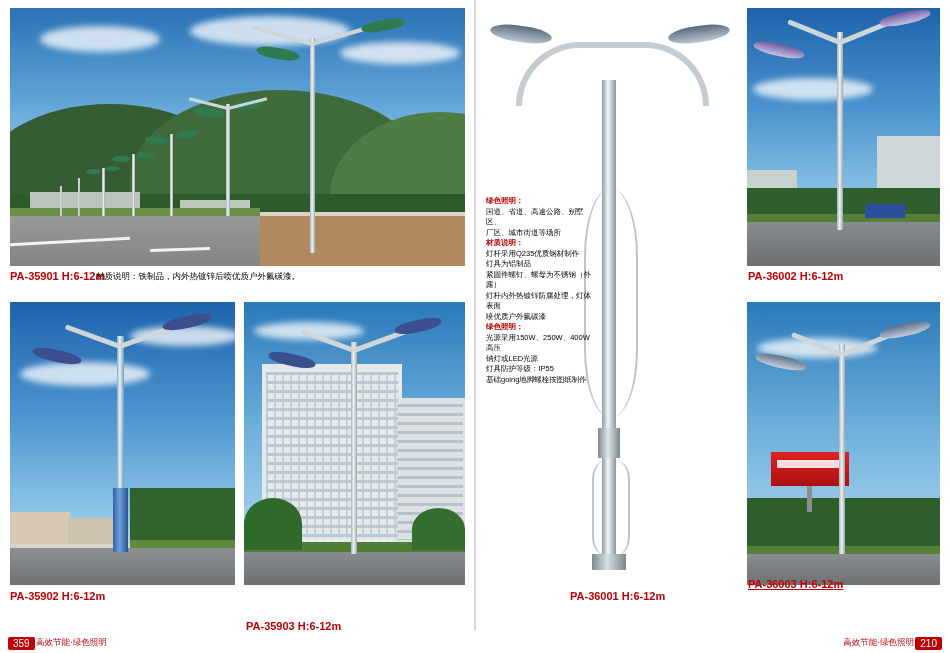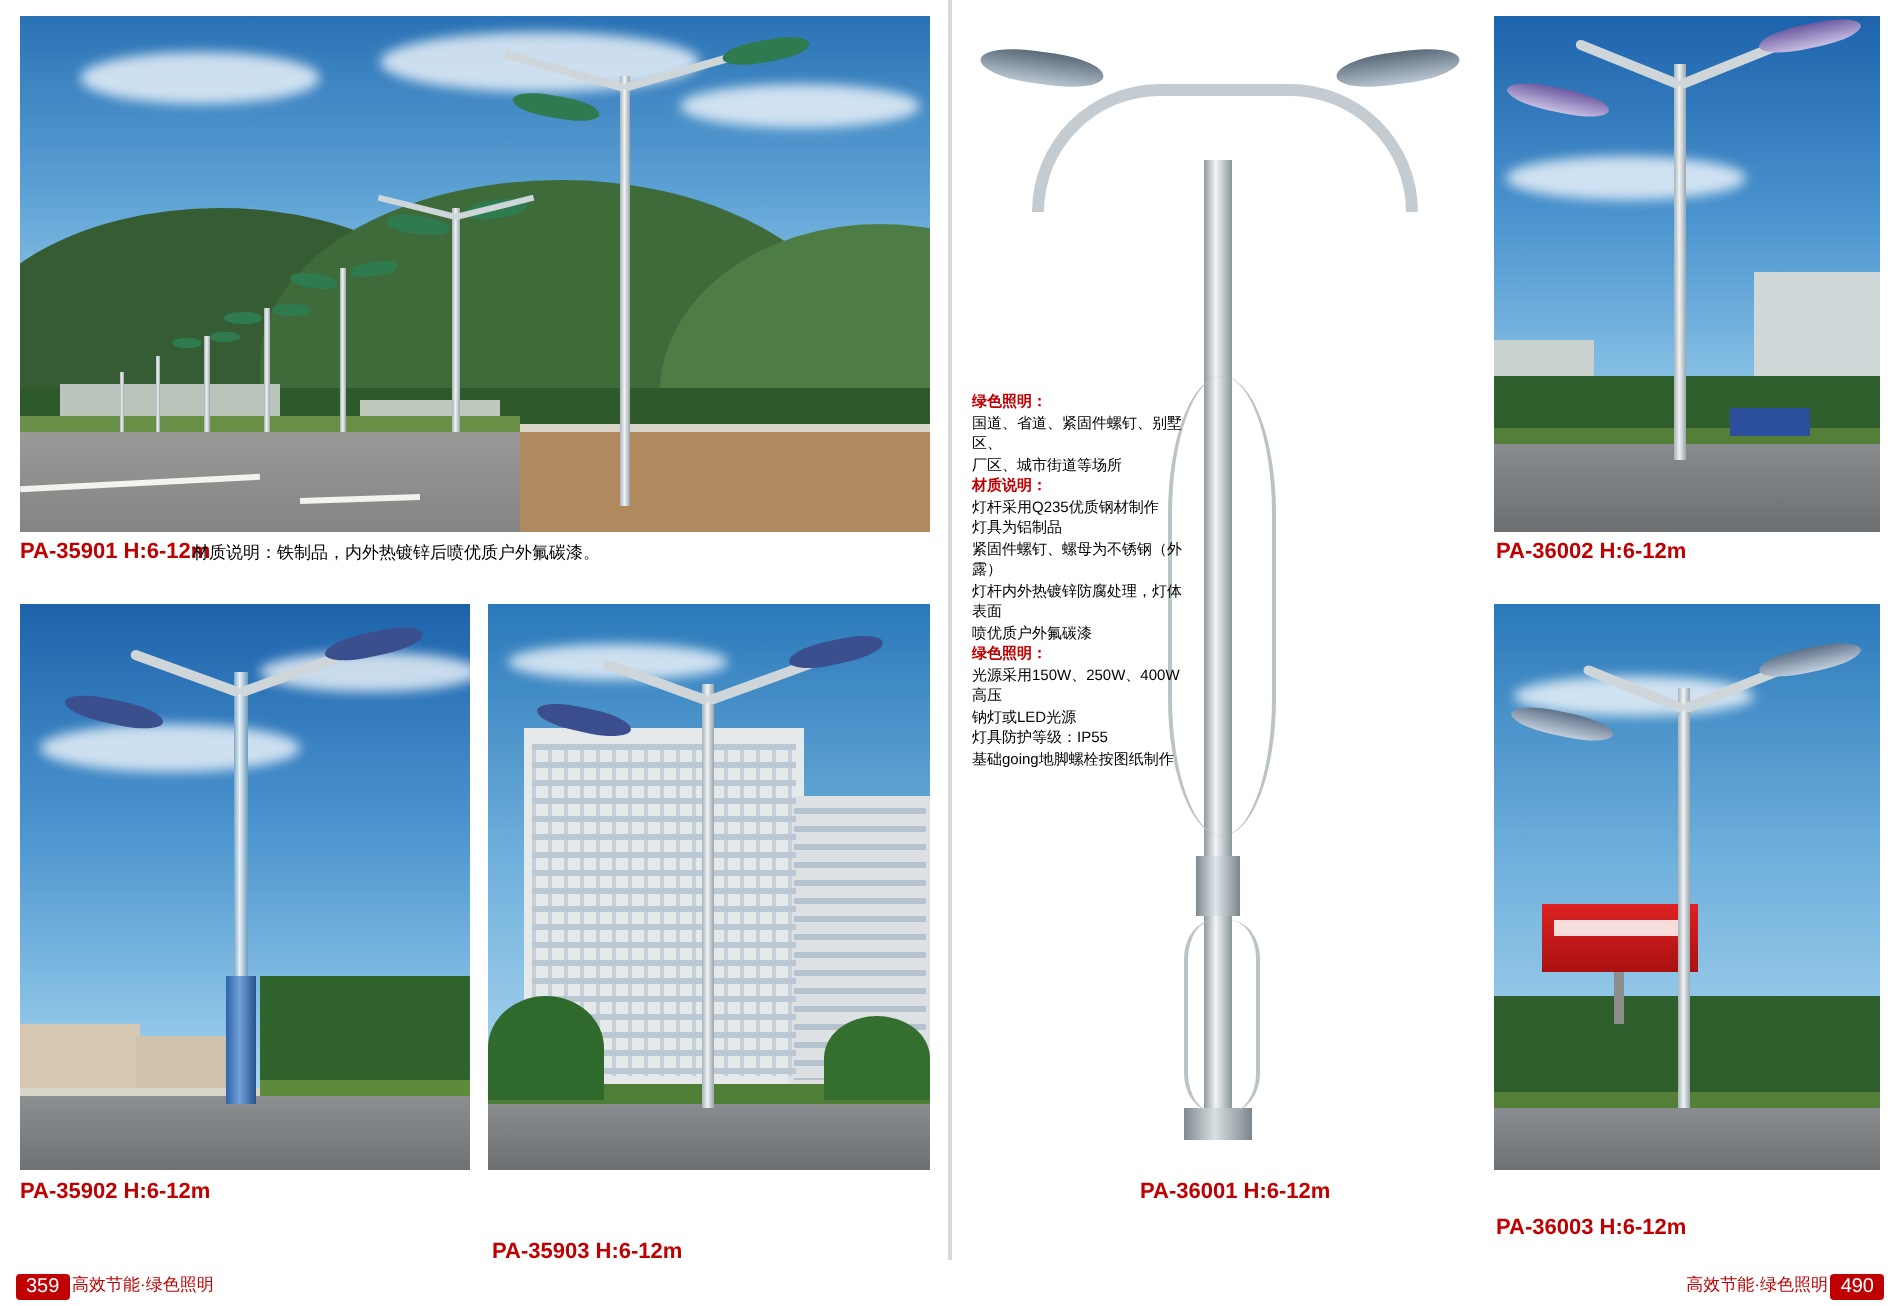--- a/index.html
+++ b/index.html
@@ -178,21 +178,21 @@
                 border-top:6px solid #c5ccd1;border-left:6px solid #c5ccd1;
                 border-radius:90px 0 0 0;"></div>
     <div style="position:absolute;left:188px;top:18px;width:62px;height:16px;border-radius:50%/60%;
                 background:linear-gradient(#5a6a78,#b9c6d2);transform:rotate(-8deg);"></div>
     <div style="position:absolute;left:10px;top:18px;width:62px;height:16px;border-radius:50%/60%;
                 background:linear-gradient(#5a6a78,#b9c6d2);transform:rotate(8deg);"></div>
   </div>
 
   <div class="spec" style="left:486px;top:196px;width:110px;">
     <div class="h">绿色照明：</div>
-    <div>国道、省道、紧固件螺钉、别墅区、</div>
+    <div>国道、省道、高速公路、别墅区、</div>
     <div>厂区、城市街道等场所</div>
     <div class="h">材质说明：</div>
     <div>灯杆采用Q235优质钢材制作</div>
     <div>灯具为铝制品</div>
     <div>紧固件螺钉、螺母为不锈钢（外露）</div>
     <div>灯杆内外热镀锌防腐处理，灯体表面</div>
     <div>喷优质户外氟碳漆</div>
     <div class="h">绿色照明：</div>
     <div>光源采用150W、250W、400W高压</div>
     <div>钠灯或LED光源</div>
@@ -233,22 +233,22 @@
     <div class="grass" style="left:0;top:244px;width:193px;height:8px;background:#537f36;"></div>
 
     <div class="pole" style="left:92px;top:42px;width:6px;height:210px;"></div>
     <div class="arm" style="left:95px;top:50px;width:54px;height:5px;border-radius:3px;transform:rotate(-22deg);"></div>
     <div class="arm" style="left:95px;top:50px;width:54px;height:5px;border-radius:3px;transform:rotate(202deg);"></div>
     <div style="position:absolute;left:132px;top:22px;width:52px;height:12px;border-radius:50%/60%;
                 background:linear-gradient(#5f7188,#c2cedd);transform:rotate(-12deg);"></div>
     <div style="position:absolute;left:8px;top:54px;width:52px;height:12px;border-radius:50%/60%;
                 background:linear-gradient(#5f7188,#c2cedd);transform:rotate(12deg);"></div>
   </div>
-  <div class="cap" style="left:748px;top:608px;">PA-36003 H:6-12m</div>
+  <div class="cap" style="left:748px;top:578px;text-decoration:underline;">PA-36003 H:6-12m</div>
 
   <div class="footer">
     <div class="fnum" style="left:8px;">359</div>
     <div class="ftxt" style="left:36px;">高效节能·绿色照明</div>
     <div class="ftxt" style="right:36px;">高效节能·绿色照明</div>
-    <div class="fnum" style="right:8px;">490</div>
+    <div class="fnum" style="right:8px;">210</div>
   </div>
 
 </div>
 
 </body></html>

